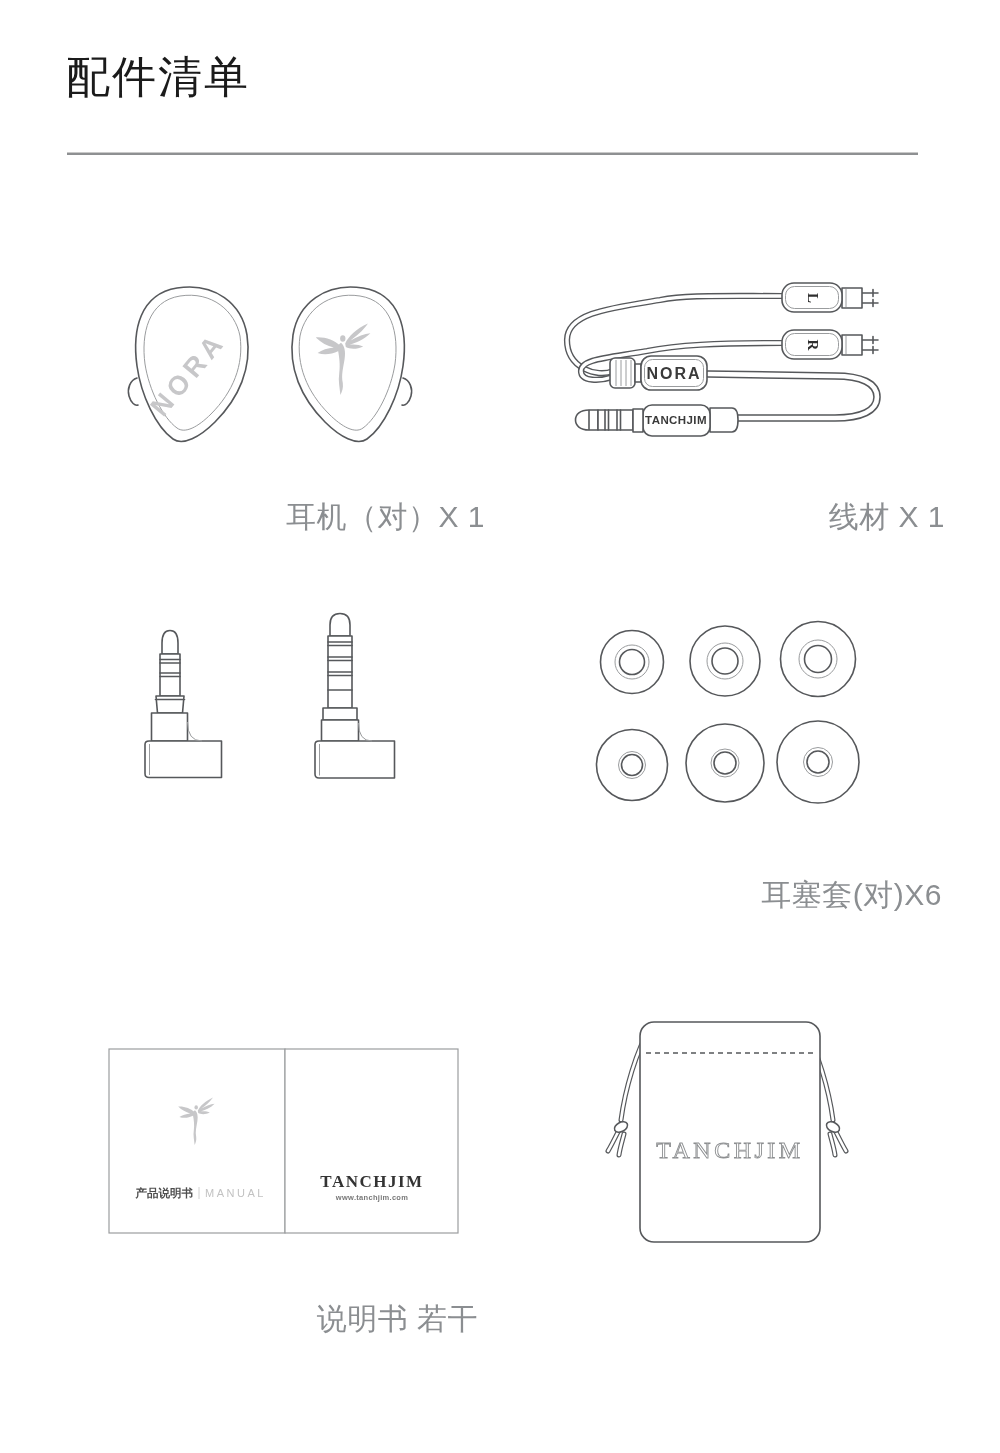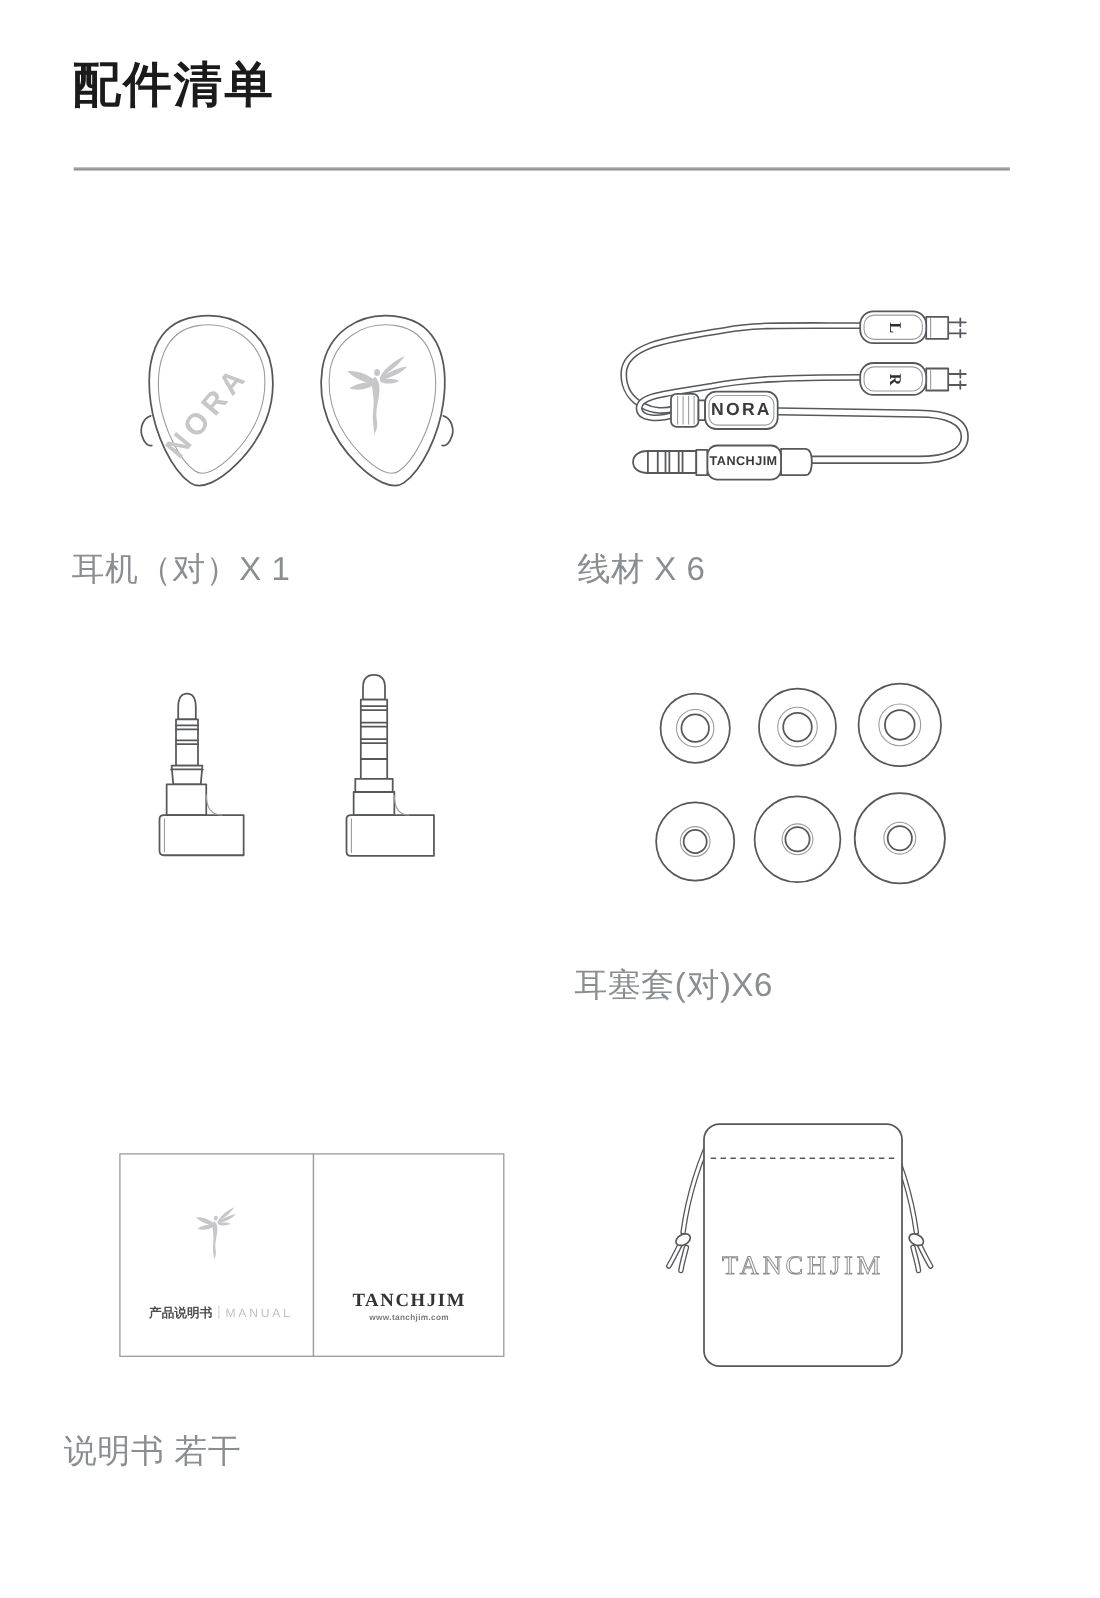--- a/index.html
+++ b/index.html
@@ -1,23 +1,23 @@
 <!DOCTYPE html>
 <html><head>
 <meta charset="utf-8">
 <style>
   html,body{margin:0;padding:0;background:#ffffff;}
   #page{position:relative;width:1000px;height:1453px;background:#ffffff;overflow:hidden;
         font-family:"Liberation Sans","DejaVu Sans",sans-serif;}
-  #title{position:absolute;left:66px;top:48px;font-size:44px;font-weight:700;
+  #title{position:absolute;left:66px;top:48px;font-size:44px;font-weight:400;
          color:#1b1b1b;letter-spacing:2px;}
   #rule{position:absolute;left:67px;top:152px;width:851px;height:2px;background:#8e9092;
         border-top:1px solid #c9c9c9;}
   .fig{position:absolute;}
-  .caption{position:absolute;width:420px;text-align:left;font-size:30px;color:#8b8e91;
+  .caption{position:absolute;width:420px;text-align:right;font-size:30px;color:#8b8e91;
            letter-spacing:0.5px;white-space:nowrap;}
   
   .ln{fill:#ffffff;stroke:#56585b;stroke-width:1.6;stroke-linejoin:round;stroke-linecap:round;}
   .lnf{fill:none;stroke:#56585b;stroke-width:1.6;stroke-linejoin:round;stroke-linecap:round;}
   .thin{fill:none;stroke:#9a9c9e;stroke-width:1;}
   .tube-o{fill:none;stroke:#56585b;stroke-width:6.2;stroke-linecap:round;}
   .tube-i{fill:none;stroke:#ffffff;stroke-width:3.4;stroke-linecap:round;}
   .tube2-o{fill:none;stroke:#56585b;stroke-width:7.6;stroke-linecap:round;}
   .tube2-i{fill:none;stroke:#ffffff;stroke-width:4.6;stroke-linecap:round;}
   .str-o{fill:none;stroke:#56585b;stroke-width:5;stroke-linecap:round;}
@@ -111,21 +111,21 @@
       <path class="ln" d="M43,172 L34,172 C25,172 20.5,167.5 20.5,162 C20.5,156.5 25,152 34,152 L43,152 Z"></path>
       <line class="lnf" x1="34" y1="152.5" x2="34" y2="171.5"></line>
       <rect class="ln" x="43" y="152" width="35" height="20"></rect>
       <path class="lnf" d="M50,152 V172 M53.5,152 V172 M62,152 V172 M65.5,152 V172"></path>
       <path class="ln" d="M182,150 L160,150 L160,174 L182,174 C186,174 188,171 188,162 C188,153 186,150 182,150 Z" transform="translate(-5,0) scale(1,1)"></path>
       <rect class="ln" x="88" y="147" width="67" height="31" rx="9"></rect>
       <rect class="ln" x="78" y="151" width="10" height="23"></rect>
       <text class="svgtext" x="121" y="162" text-anchor="middle" dominant-baseline="central" font-size="11.5" font-weight="bold" letter-spacing="0.4" fill="#3a3a3a">TANCHJIM</text>
     </g>
   </svg>
-  <div class="caption" style="left:525px;top:497px">线材 X 6</div>
+  <div class="caption" style="left:525px;top:497px">线材 X 1</div>
 
   <svg class="fig" style="left:132px;top:602px" width="280" height="185" viewBox="0 0 280 185">
     <g>
       <path class="ln" d="M30,52 L30,41 C30,33 33,28.5 38,28.5 C43,28.5 46,33 46,41 L46,52 Z"></path>
       <rect class="ln" x="28" y="52" width="20" height="42"></rect>
       <path class="lnf" d="M28,57.5 H48 M28,61 H48 M28,71 H48 M28,74.5 H48"></path>
       <path class="ln" d="M24,94 L25.5,111 L50.5,111 L52,94 Z M23.5,97.5 H52.5"></path>
       <rect class="ln" x="19.5" y="111" width="36" height="28"></rect>
       <path class="ln" d="M17,139 L89.5,139 L89.5,175.5 L17,175.5 C14,175.5 13,174 13,171.5
                L13,142.5 C13,140 14,139 17,139 Z"></path>

